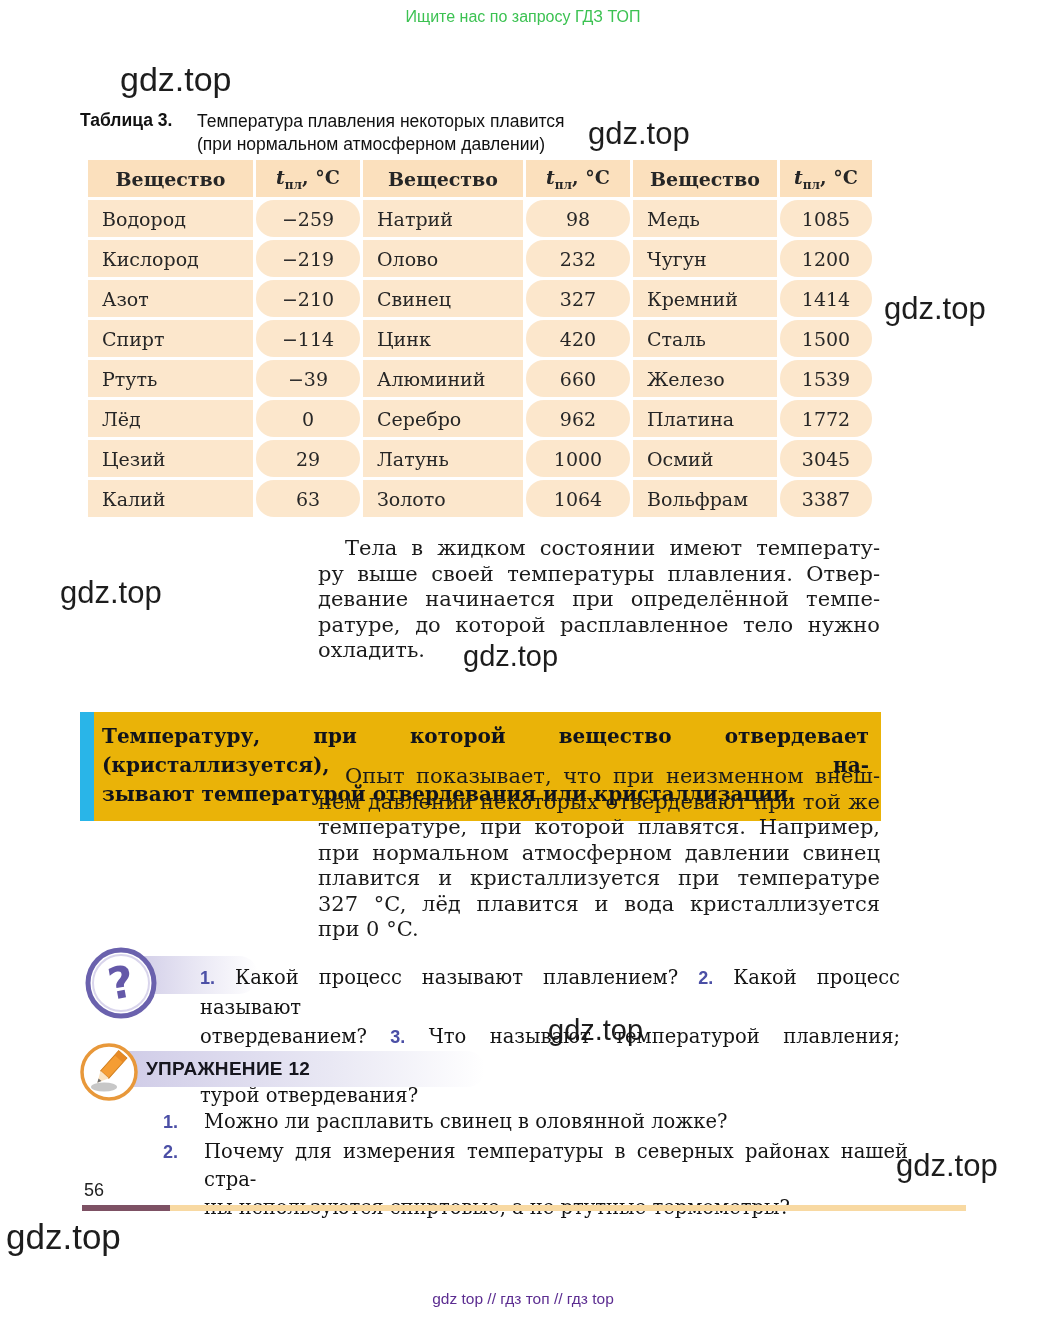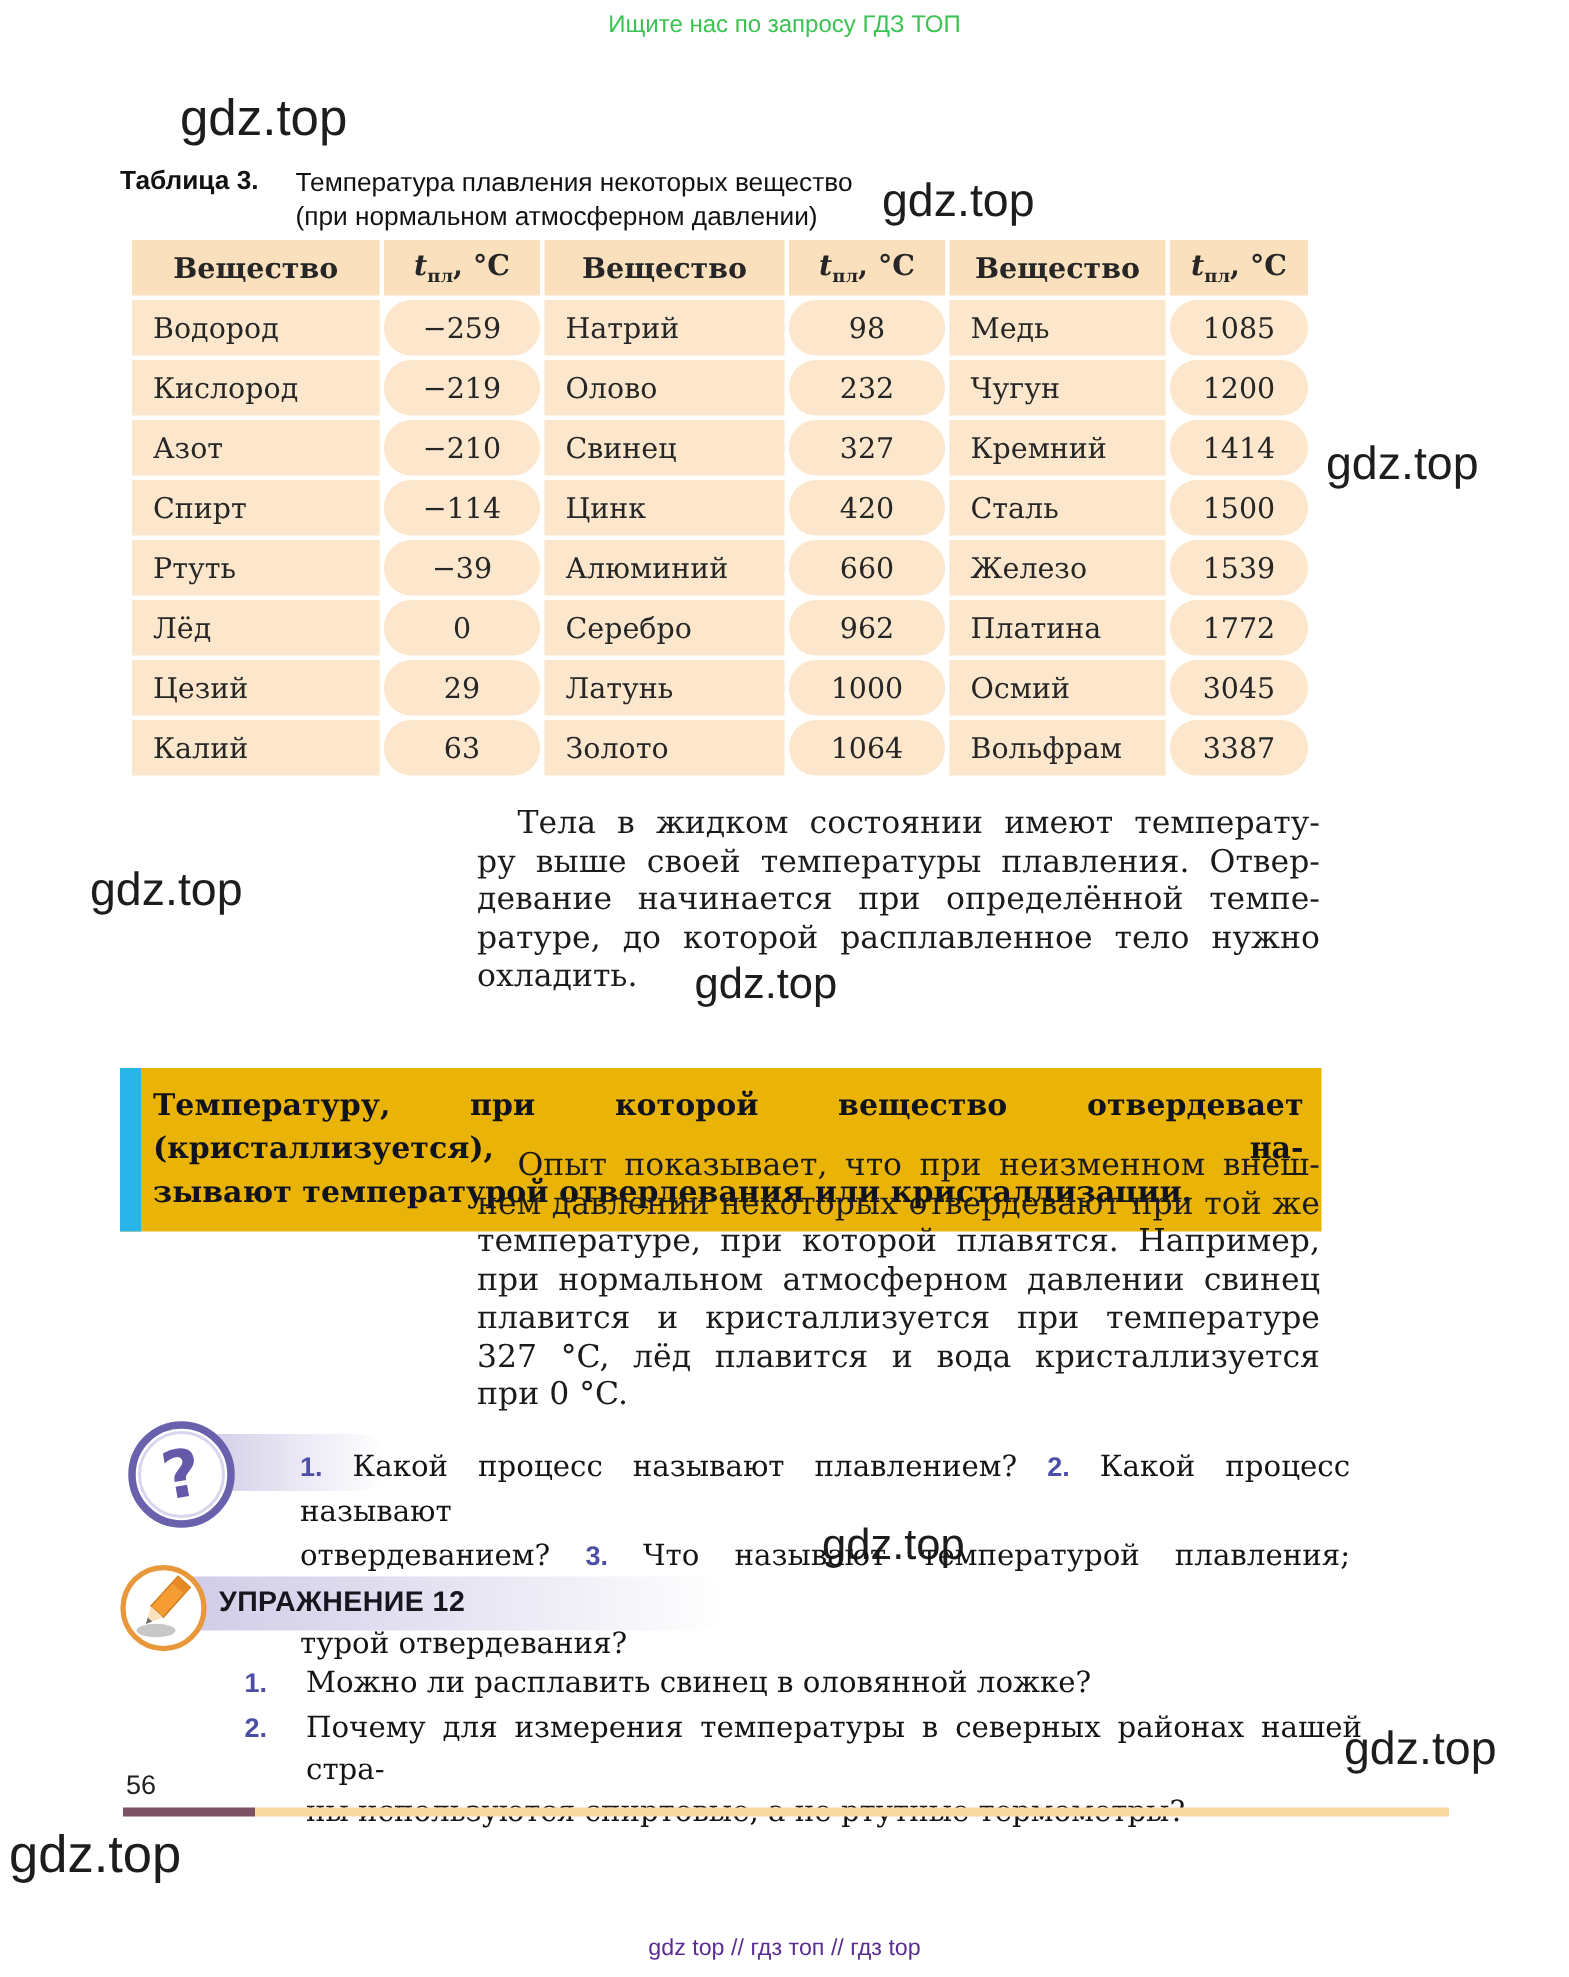--- a/index.html
+++ b/index.html
@@ -94,21 +94,21 @@
   <div class="wm wm4">gdz.top</div>
   <div class="wm wm5">gdz.top</div>
   <div class="wm wm6">gdz.top</div>
   <div class="wm wm7">gdz.top</div>
   <div class="wm wm8">gdz.top</div>
   <div class="wm wm9">gdz.top</div>
 
   <div class="caption">
     <span class="cap-label">Таблица 3.</span>
     <span class="cap-title">
-      <span>Температура плавления некоторых вещество</span><br>
+      <span>Температура плавления некоторых плавится</span><br>
       <span>(при нормальном атмосферном давлении)</span>
     </span>
   </div>
 
   <table class="mtable">
     <colgroup>
       <col style="width:165px">
         <col style="width:104px">
       <col style="width:160px">
         <col style="width:104px">

